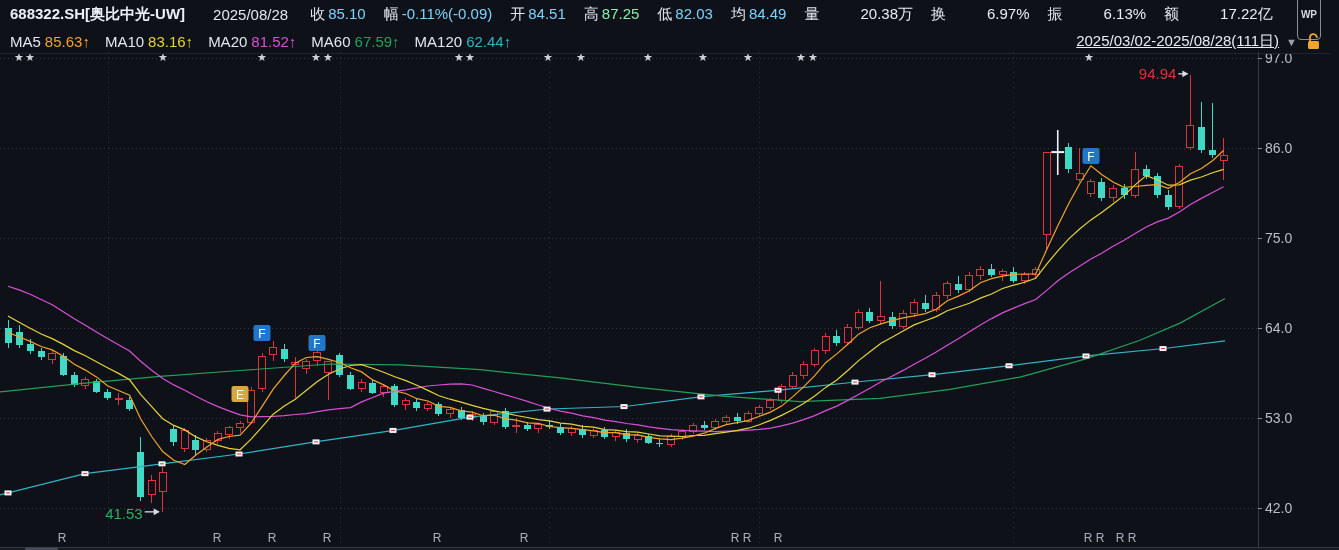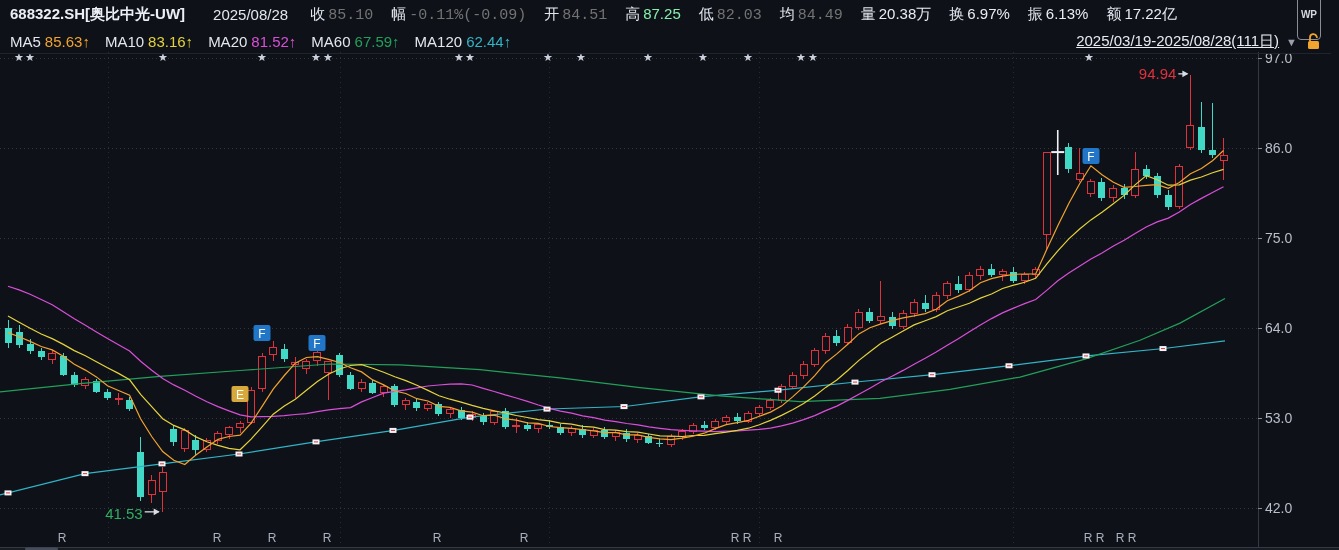--- a/index.html
+++ b/index.html
@@ -8,21 +8,21 @@
   #app{position:relative;width:1331px;height:550px;background:#0e1118;}
   
   .hrow{position:absolute;left:0;right:0;display:flex;align-items:center;
         padding:0 10px;font-size:15px;white-space:nowrap;z-index:3;}
   #hrow1{top:0;height:28px;}
   #hrow2{top:30px;height:23px;border-bottom:1px solid #20242d;justify-content:space-between;}
   .sym{color:#eceff5;font-weight:bold;margin-right:28px;}
   .hdate{color:#e2e6ee;margin-right:22px;}
   .hfield{margin-right:18px;}
   .hlabel{color:#e2e6ee;margin-right:3px;}
-  .v-green{color:#737373;font-family:Liberation Mono, monospace;} .v-red{color:#86efac;} .v-white{color:#e9ecf2;}
+  .v-green{color:#7dd3fc;} .v-red{color:#86efac;} .v-white{color:#e9ecf2;margin-left:38px;}
   .ma-item{margin-right:15px;}
   .ma-item .hlabel{margin-right:4px;}
   .right-block{margin-left:auto;display:flex;align-items:center;}
   .range{color:#e8ebf1;text-decoration:underline;font-size:15px;cursor:pointer;}
   .dd{color:#9aa1ac;font-size:11px;margin:0 9px 0 7px;cursor:pointer;}
   .wp{margin-left:auto;border:1.5px solid #878d99;border-radius:4px;
       font-size:10px;font-weight:bold;color:#d4d8e0;padding:18px 3px;line-height:13px;}
   #chart-wrap{position:absolute;top:0;left:0;z-index:1;}
   svg text{font-family:"Liberation Sans","DejaVu Sans",sans-serif;}
 </style>
@@ -34,21 +34,21 @@
   <div class="hrow" id="hrow1">
     <span class="sym">688322.SH[奥比中光-UW]</span>
     <span class="hdate">2025/08/28</span>
     <span id="hfields"><span class="hfield"><span class="hlabel">收</span><span class="v-green">85.10</span></span><span class="hfield"><span class="hlabel">幅</span><span class="v-green">-0.11%(-0.09)</span></span><span class="hfield"><span class="hlabel">开</span><span class="v-green">84.51</span></span><span class="hfield"><span class="hlabel">高</span><span class="v-red">87.25</span></span><span class="hfield"><span class="hlabel">低</span><span class="v-green">82.03</span></span><span class="hfield"><span class="hlabel">均</span><span class="v-green">84.49</span></span><span class="hfield"><span class="hlabel">量</span><span class="v-white">20.38万</span></span><span class="hfield"><span class="hlabel">换</span><span class="v-white">6.97%</span></span><span class="hfield"><span class="hlabel">振</span><span class="v-white">6.13%</span></span><span class="hfield"><span class="hlabel">额</span><span class="v-white">17.22亿</span></span></span>
     <span class="wp">WP</span>
   </div>
 
   <div class="hrow" id="hrow2">
     <span id="maitems"><span class="ma-item"><span class="hlabel">MA5</span><span style="color: rgb(242, 163, 46);">85.63↑</span></span><span class="ma-item"><span class="hlabel">MA10</span><span style="color: rgb(229, 211, 60);">83.16↑</span></span><span class="ma-item"><span class="hlabel">MA20</span><span style="color: rgb(217, 79, 217);">81.52↑</span></span><span class="ma-item"><span class="hlabel">MA60</span><span style="color: rgb(34, 160, 90);">67.59↑</span></span><span class="ma-item"><span class="hlabel">MA120</span><span style="color: rgb(49, 181, 198);">62.44↑</span></span></span>
     <span class="right-block">
-      <span class="range">2025/03/19-2025/08/28(111日)</span>
+      <span class="range">2025/03/02-2025/08/28(111日)</span>
       <span class="dd">▼</span>
       <svg width="15" height="17" viewBox="0 0 15 17">
         <path d="M4 8 V4.6 A3.4 3.4 0 0 1 10.6 3.4 L11.2 4.9" fill="none" stroke="#f0a32f" stroke-width="1.8"></path>
         <rect x="2" y="8" width="11" height="8" rx="1.5" fill="#f0a32f"></rect>
       </svg>
     </span>
   </div>
 
   <div id="chart-wrap">
     <svg id="chart-svg" width="1339" height="550" viewBox="0 0 1339 550">

